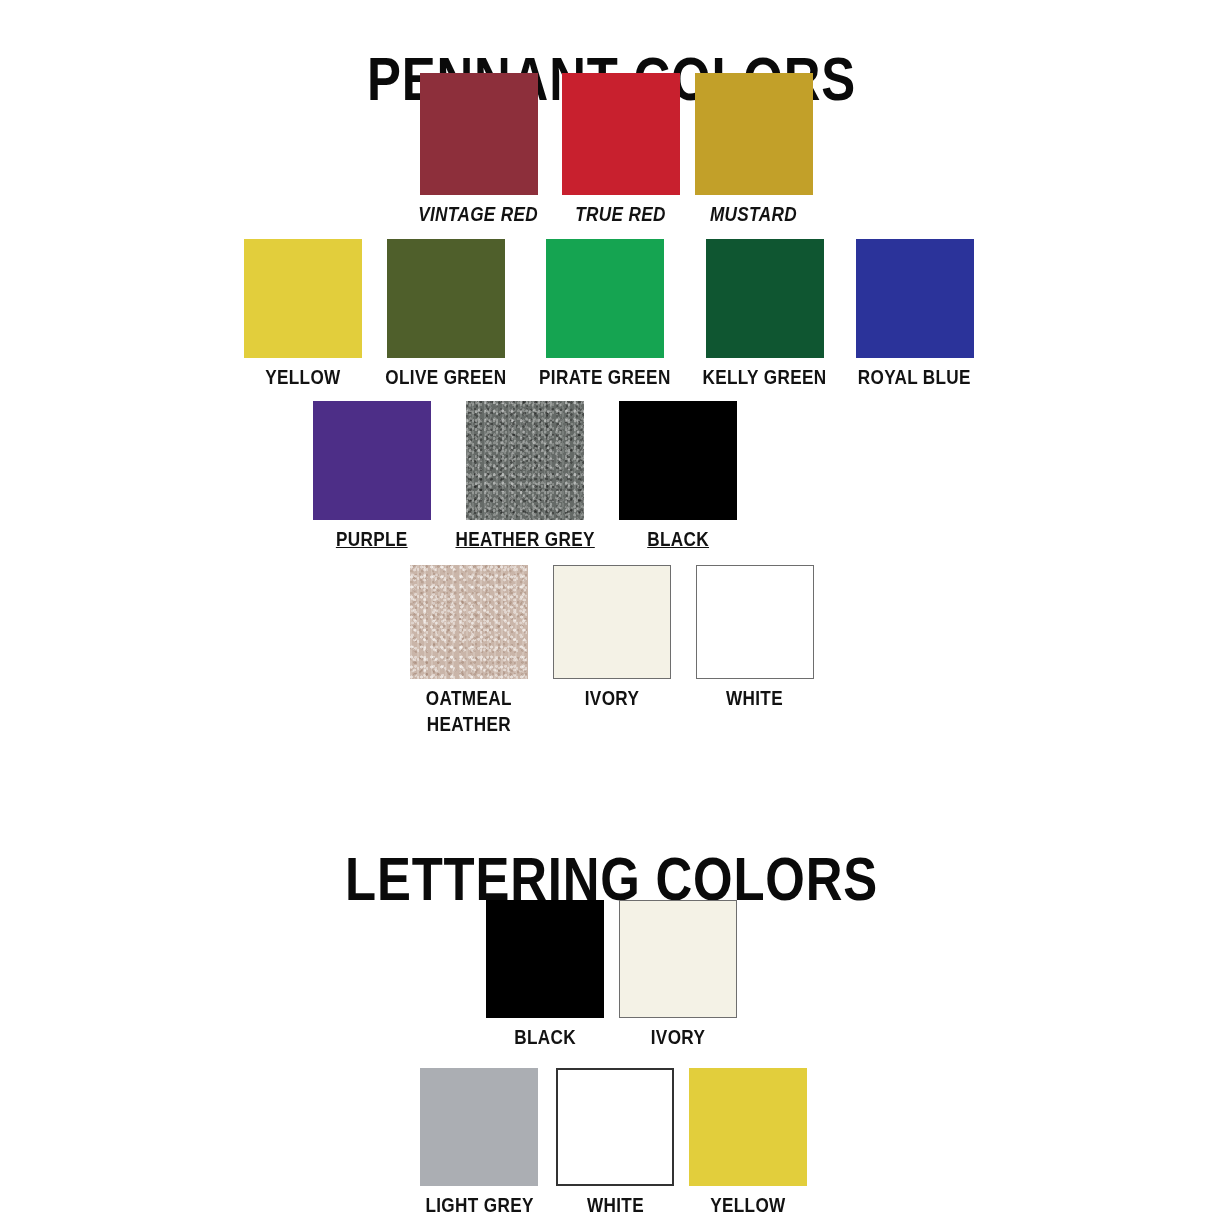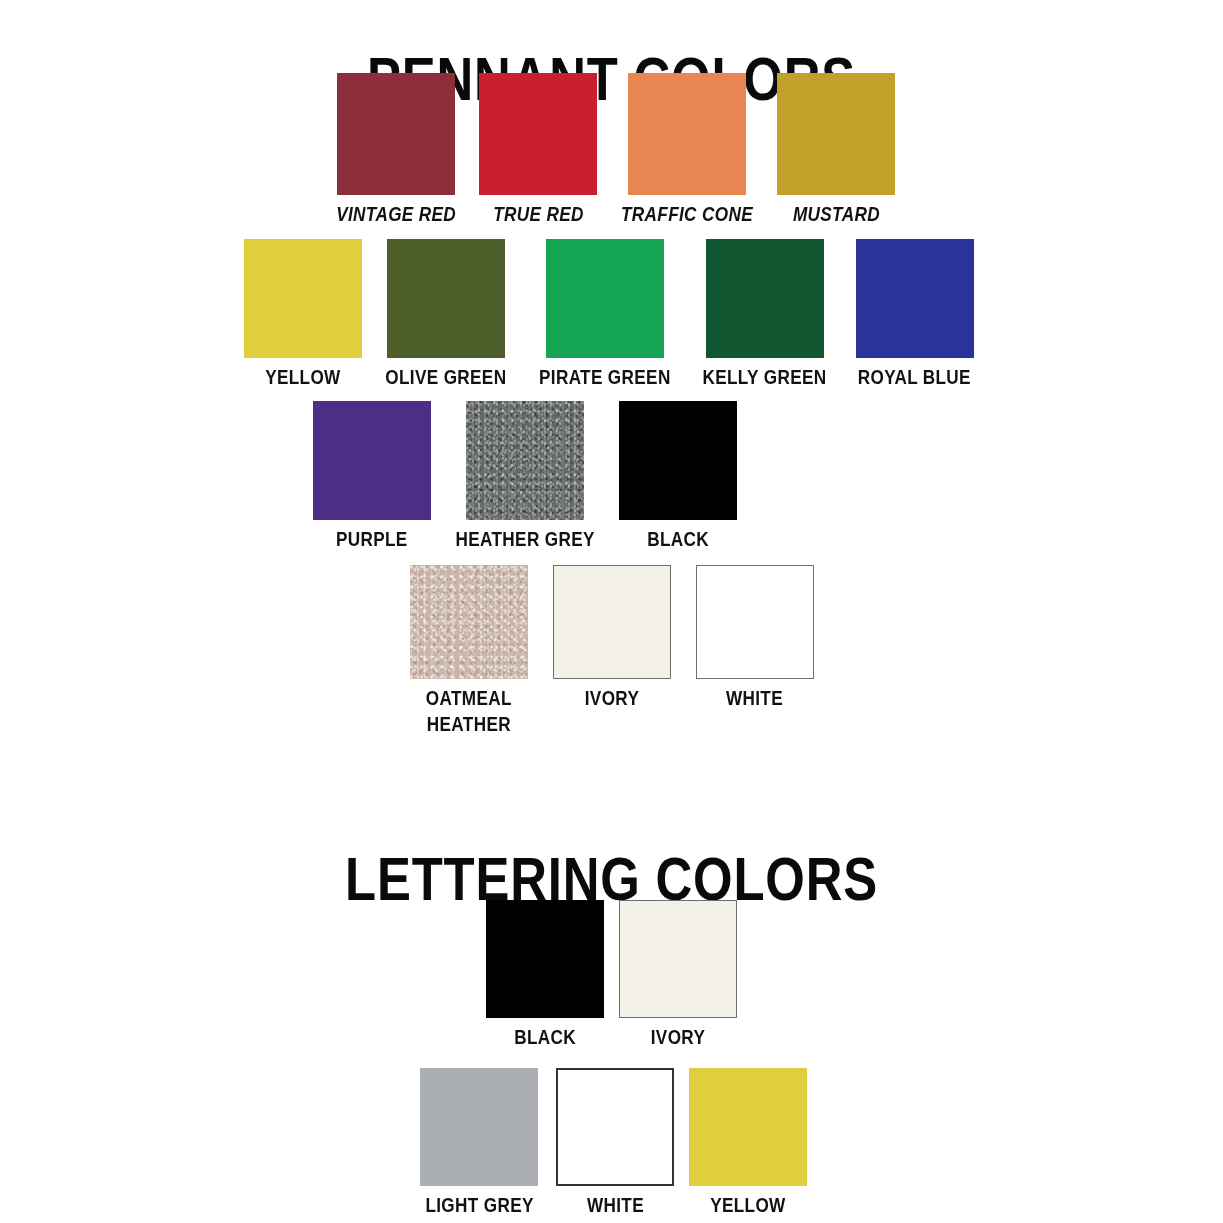--- a/index.html
+++ b/index.html
@@ -128,24 +128,20 @@
   <div class="row" id="pennant-row-1" style="top:73px; left:0; width:1223px; gap:15px;font-style:italic;">
     <div class="cell">
       <span class="swatch" style="width:118px;height:122px;background:#8D2F3B;"></span>
       <span class="swatch-label">VINTAGE RED</span>
     </div>
     <div class="cell">
       <span class="swatch" style="width:118px;height:122px;background:#C8202E;"></span>
       <span class="swatch-label">TRUE RED</span>
     </div>
     <div class="cell">
-      <span class="swatch" style="width:118px;height:122px;background:#E88651;"></span>
-      <span class="swatch-label">TRAFFIC CONE</span>
-    </div>
-    <div class="cell">
       <span class="swatch" style="width:118px;height:122px;background:#C2A029;"></span>
       <span class="swatch-label">MUSTARD</span>
     </div>
   </div>
 
   <div class="row" id="pennant-row-2" style="top:239px; left:0; width:1223px; gap:15px;">
     <div class="cell">
       <span class="swatch" style="width:118px;height:119px;background:#E2CE3C;"></span>
       <span class="swatch-label">YELLOW</span>
     </div>
@@ -160,21 +156,21 @@
     <div class="cell">
       <span class="swatch" style="width:118px;height:119px;background:#0F5631;"></span>
       <span class="swatch-label">KELLY GREEN</span>
     </div>
     <div class="cell">
       <span class="swatch" style="width:118px;height:119px;background:#2B339A;"></span>
       <span class="swatch-label">ROYAL BLUE</span>
     </div>
   </div>
 
-  <div class="row" id="pennant-row-3" style="top:401px; left:0; width:1050px; gap:15px;">
+  <div class="row" id="pennant-row-3" style="top:401px; left:0; width:1050px; gap:15px;text-decoration:underline;">
     <div class="cell">
       <span class="swatch" style="width:118px;height:119px;background:#4D2E87;"></span>
       <span class="swatch-label">PURPLE</span>
     </div>
     <div class="cell">
       <span class="swatch tex-heather-grey" style="width:118px;height:119px;"></span>
       <span class="swatch-label">HEATHER GREY</span>
     </div>
     <div class="cell">
       <span class="swatch" style="width:118px;height:119px;background:#000000;"></span>

